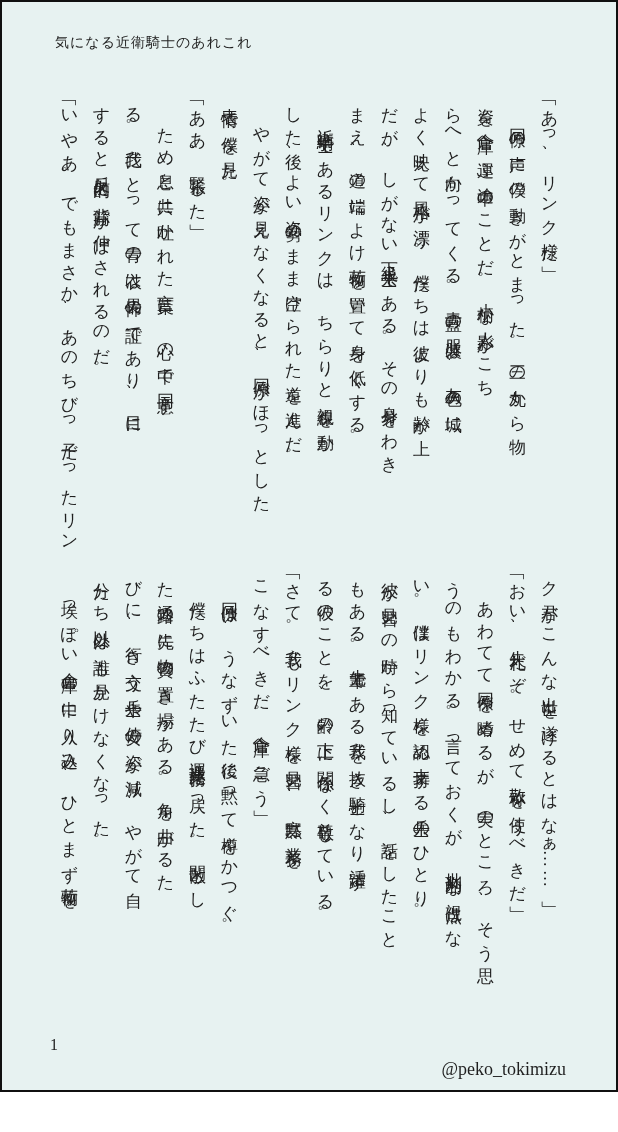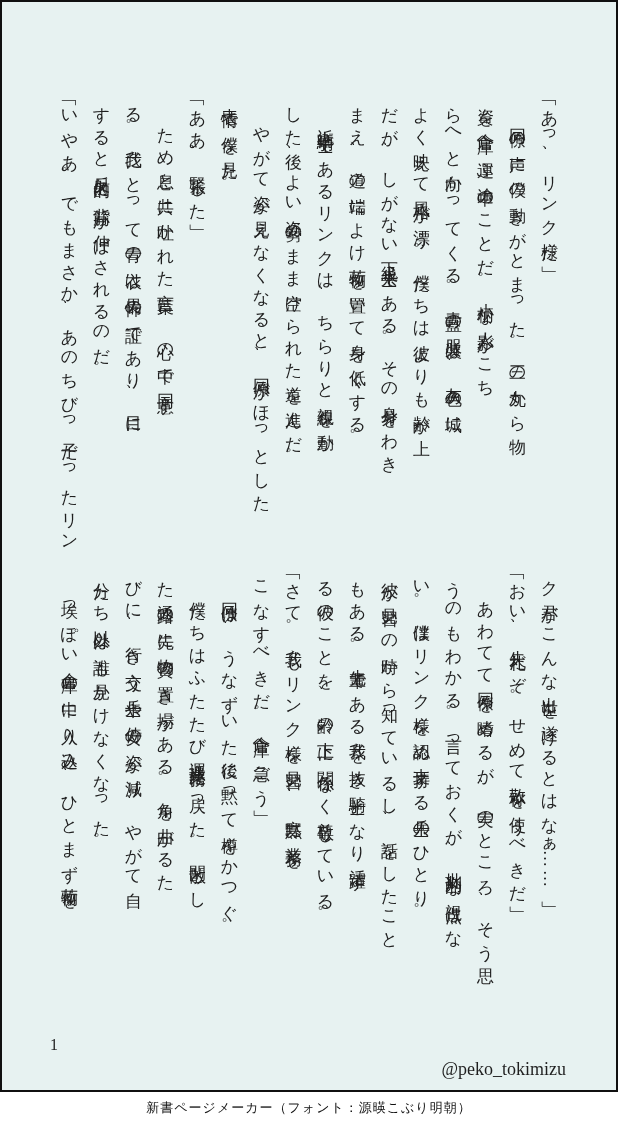--- a/index.html
+++ b/index.html
@@ -77,20 +77,21 @@
     background: transparent;
   }
 </style>
 </head>
 <body>
 
 <div class="stage">
 
   <div class="page">
 
+    <div class="header-title">気になる近衛騎士のあれこれ</div>
 
     <div class="vblock vblock-top">
       <div class="vline">「あっ、リンク様だ」</div>
       <div class="vline">　同僚の声に僕の動きがとまった。三の丸から物</div>
       <div class="vline">資を倉庫へ運ぶ途中のことだ。小柄な人影がこち</div>
       <div class="vline">らへと向かってくる。青藍の服装は、灰色の城に</div>
       <div class="vline">よく映えて風格が漂う。僕たちは彼よりも齢が上</div>
       <div class="vline">だが、しがない下級兵士である。その身分をわき</div>
       <div class="vline">まえ、道の端によけ荷物を置いて身を低くする。</div>
       <div class="vline">　近衛騎士であるリンクは、ちらりと視線を動か</div>
@@ -122,15 +123,14 @@
       <div class="vline">分たち以外は誰も見かけなくなった。</div>
       <div class="vline">　埃っぽい倉庫の中に入り込み、ひとまず荷物を</div>
     </div>
 
     <div class="page-number">1</div>
 
     <div class="author-handle">@peko_tokimizu</div>
 
   </div>
 
-  <div class="footer-caption">新書ページメーカー（フォント：源暎こぶり明朝）</div>
 
 </div>
 
 </body></html>

